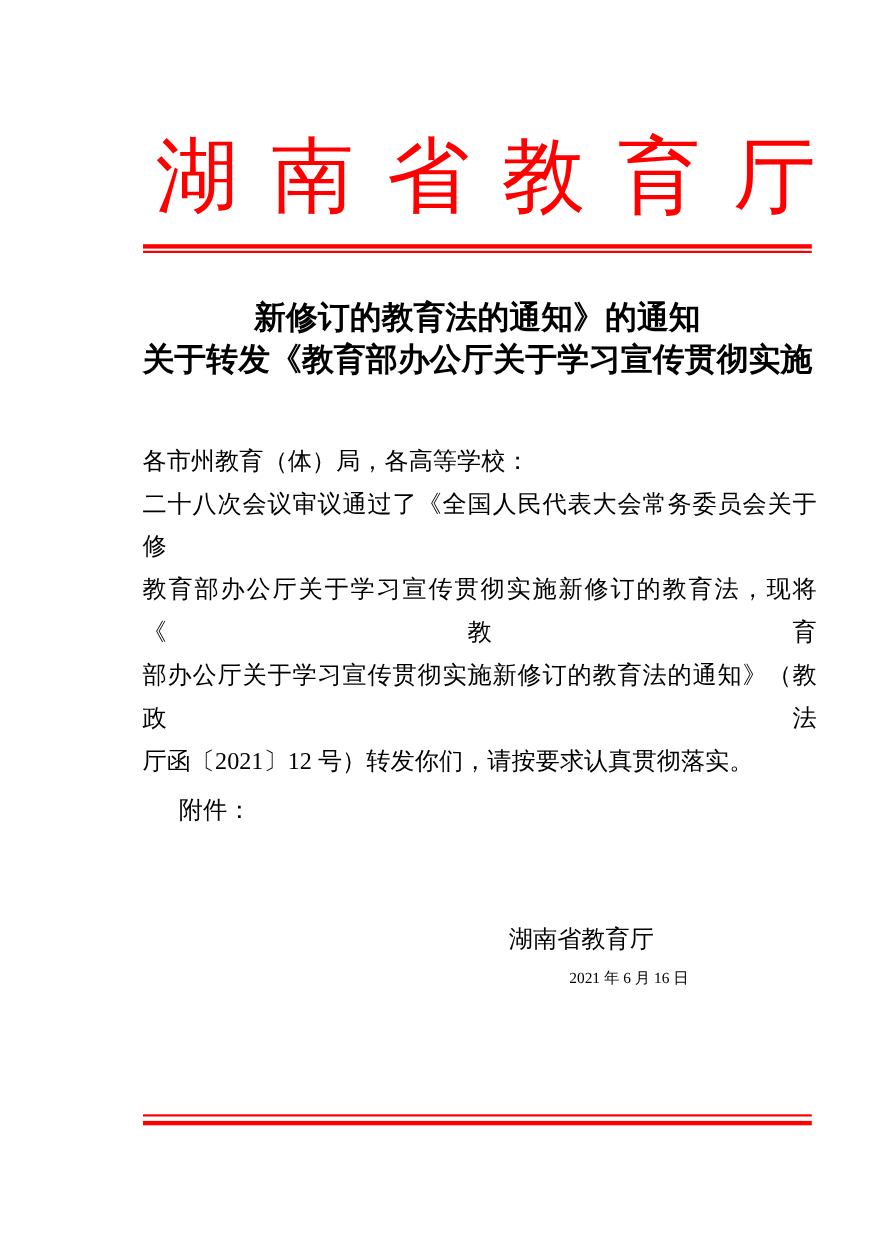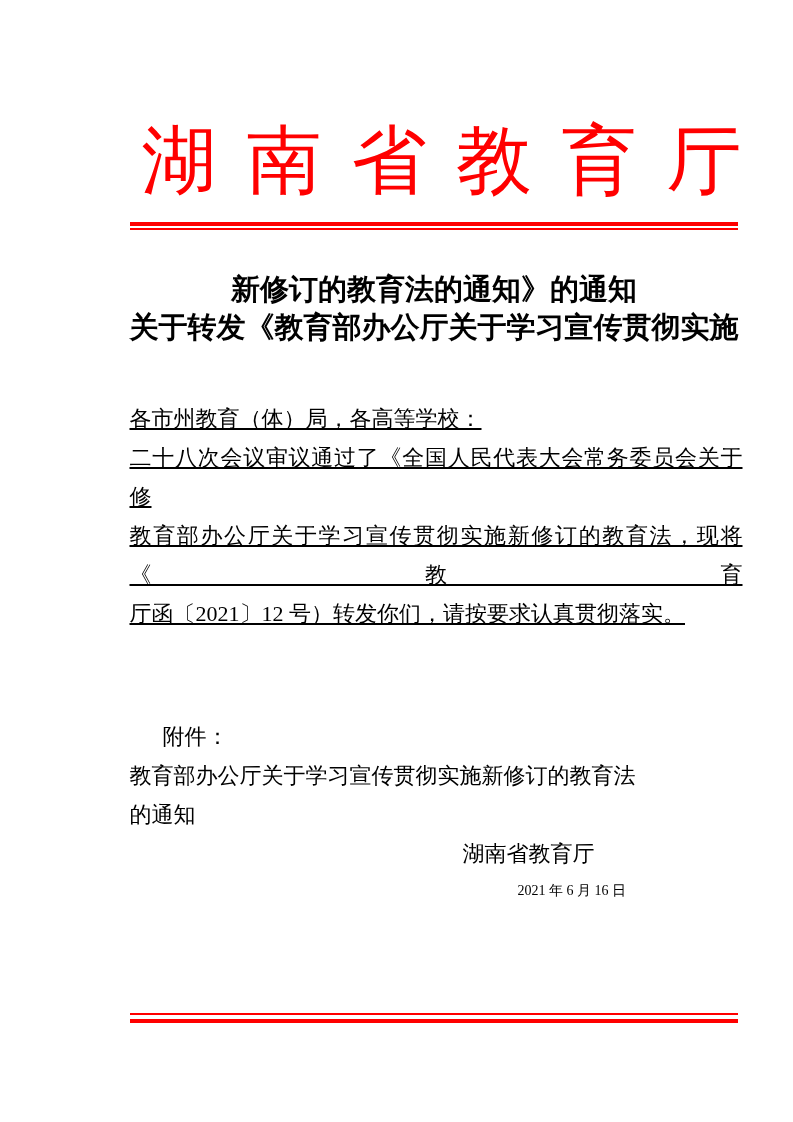--- a/index.html
+++ b/index.html
@@ -60,21 +60,20 @@
   }
 
   
   .body-block {
     position:absolute;
     left:92px; top:399px;
     width:613px;
     font-size:22px;
     line-height:39px;
     color:#000000;
-    text-decoration:underline;
   }
   .body-line { white-space:normal; }
   .just { text-align:justify; text-align-last:justify; }
   .indent-first { padding-left:46px; box-sizing:border-box; }
 
   
   .attachment {
     position:absolute;
     left:92px; top:717px;
     width:613px;
@@ -119,29 +118,26 @@
 
   <div class="doc-title">
     <div>新修订的教育法的通知》的通知</div>
     <div>关于转发《教育部办公厅关于学习宣传贯彻实施</div>
   </div>
 
   <div class="body-block">
     <div class="body-line">各市州教育（体）局，各高等学校：</div>
     <div class="body-line just">二十八次会议审议通过了《全国人民代表大会常务委员会关于修</div>
     <div class="body-line just">教育部办公厅关于学习宣传贯彻实施新修订的教育法，现将《教育</div>
+    <div class="body-line just">部办公厅关于学习宣传贯彻实施新修订的教育法的通知》（教政法</div>
     <div class="body-line">厅函〔2021〕12 号）转发你们，请按要求认真贯彻落实。</div>
   </div>
 
   <div class="attachment">
     <span class="att-label">附件：</span>
-    <div class="att-text">
-      <div>教育部办公厅关于学习宣传贯彻实施新修订的教育法</div>
-      <div>的通知</div>
-    </div>
   </div>
 
   <div class="issuer">湖南省教育厅</div>
 
   <div class="issue-date">2021 年 6 月 16 日</div>
 
   <div class="rule-bottom"></div>
 
 </div>
 

